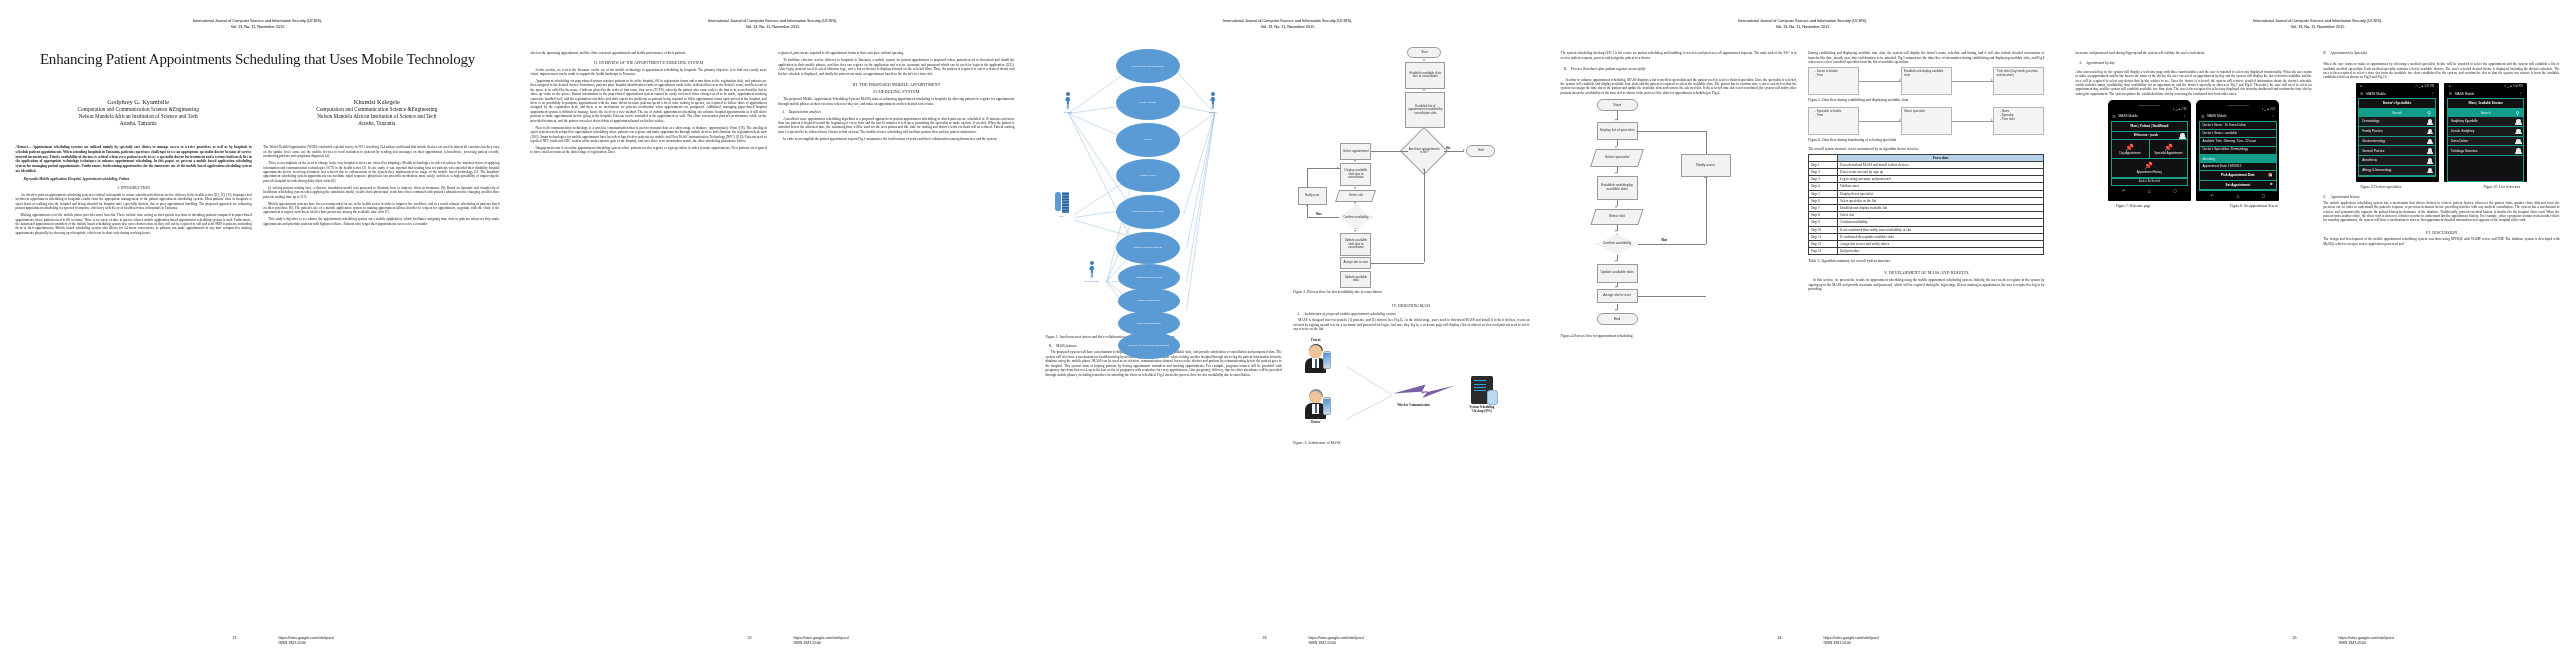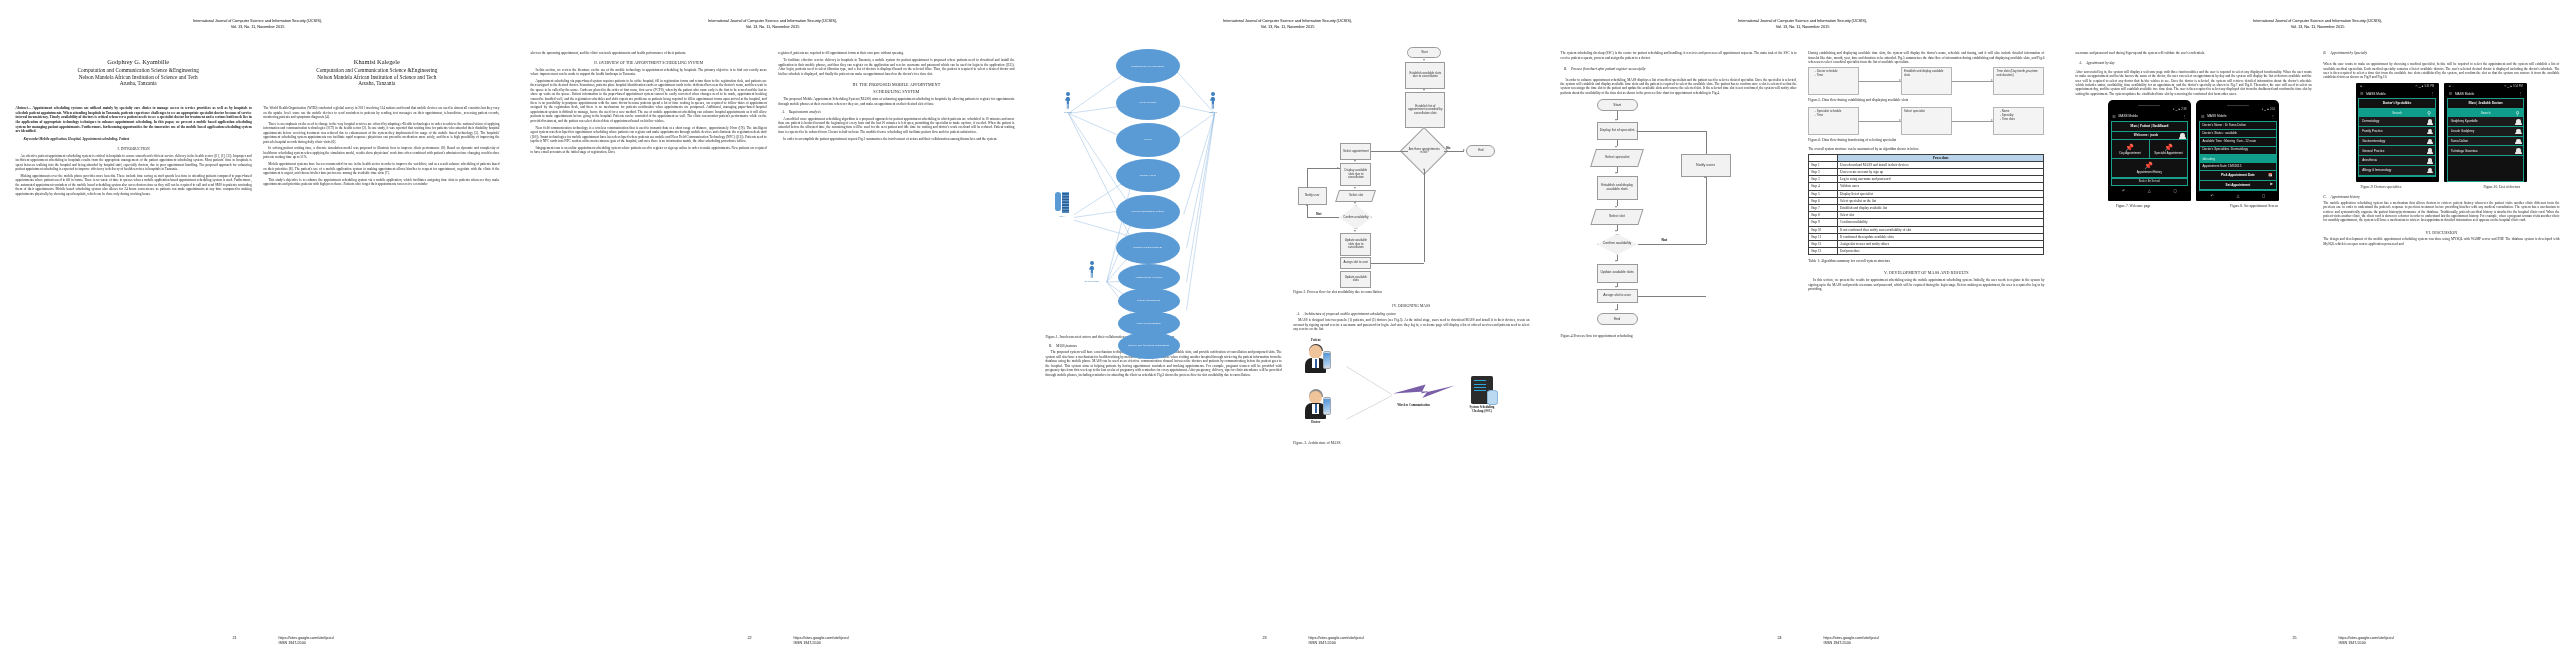--- a/index.html
+++ b/index.html
@@ -261,20 +261,21 @@
 
 <div class="sheet-row">
 
   <div class="page">
    <div class="page-inner">
     <div class="journal-head">
       <span>International Journal of Computer Science and Information Security (IJCSIS),</span>
       <span class="jh-line2">Vol. 13, No. 11, November 2015</span>
     </div>
 
+    <div class="paper-title">Enhancing Patient Appointments Scheduling that Uses Mobile Technology</div>
 
     <div class="authors">
       <div class="author">
         <div class="aname">Godphrey G. Kyambille</div>
         <div class="aline">Computation and Communication Science &amp;Engineering</div>
         <div class="aline">Nelson Mandela African Institution of Science and Tech</div>
         <div class="aline">Arusha, Tanzania</div>
       </div>
       <div class="author">
         <div class="aname">Khamisi Kalegele</div>

